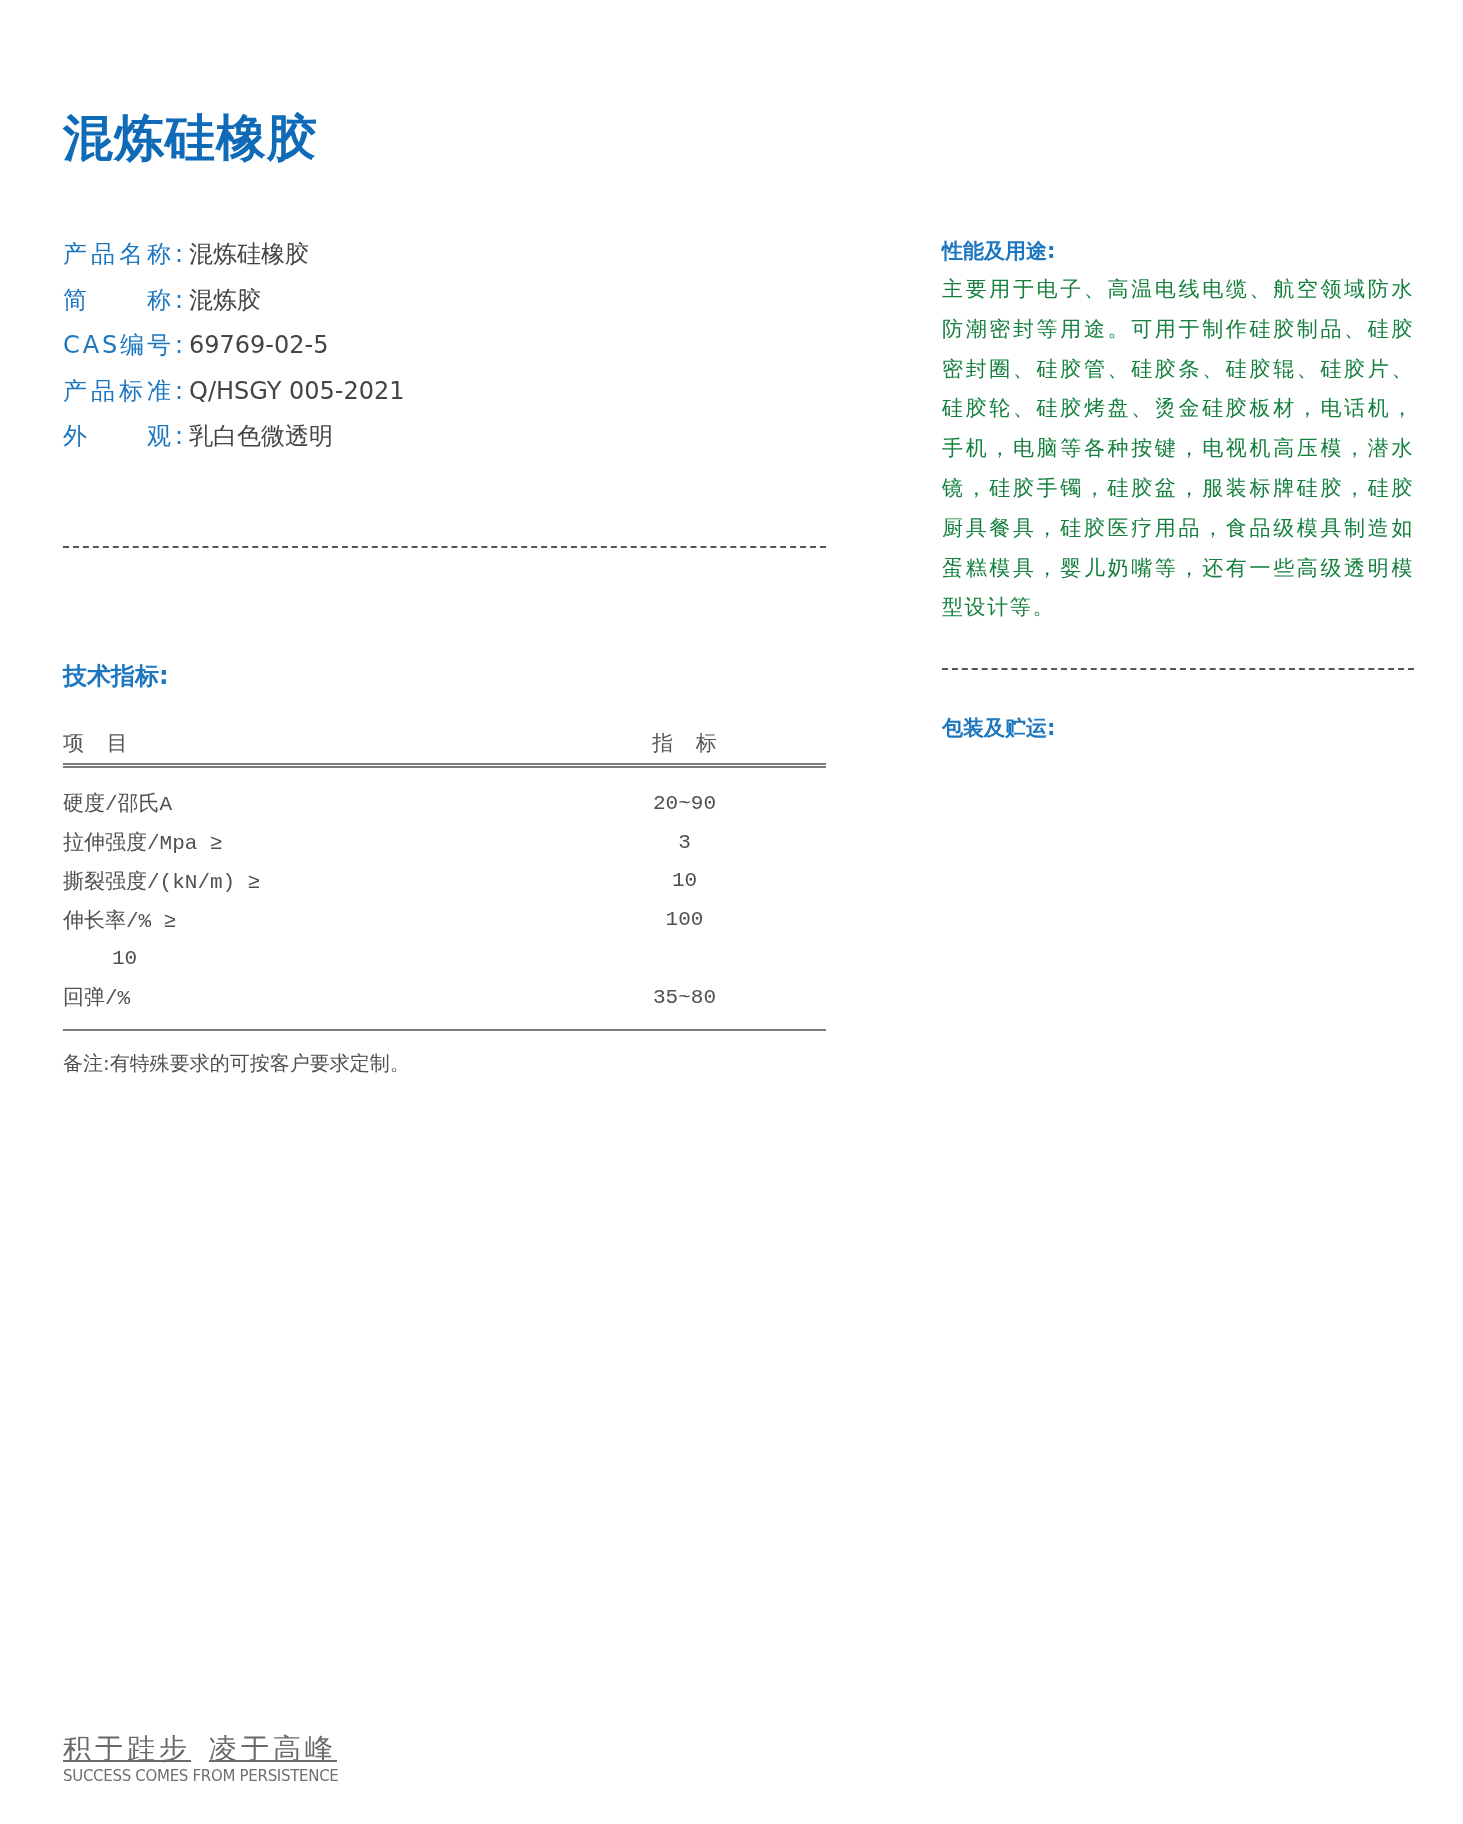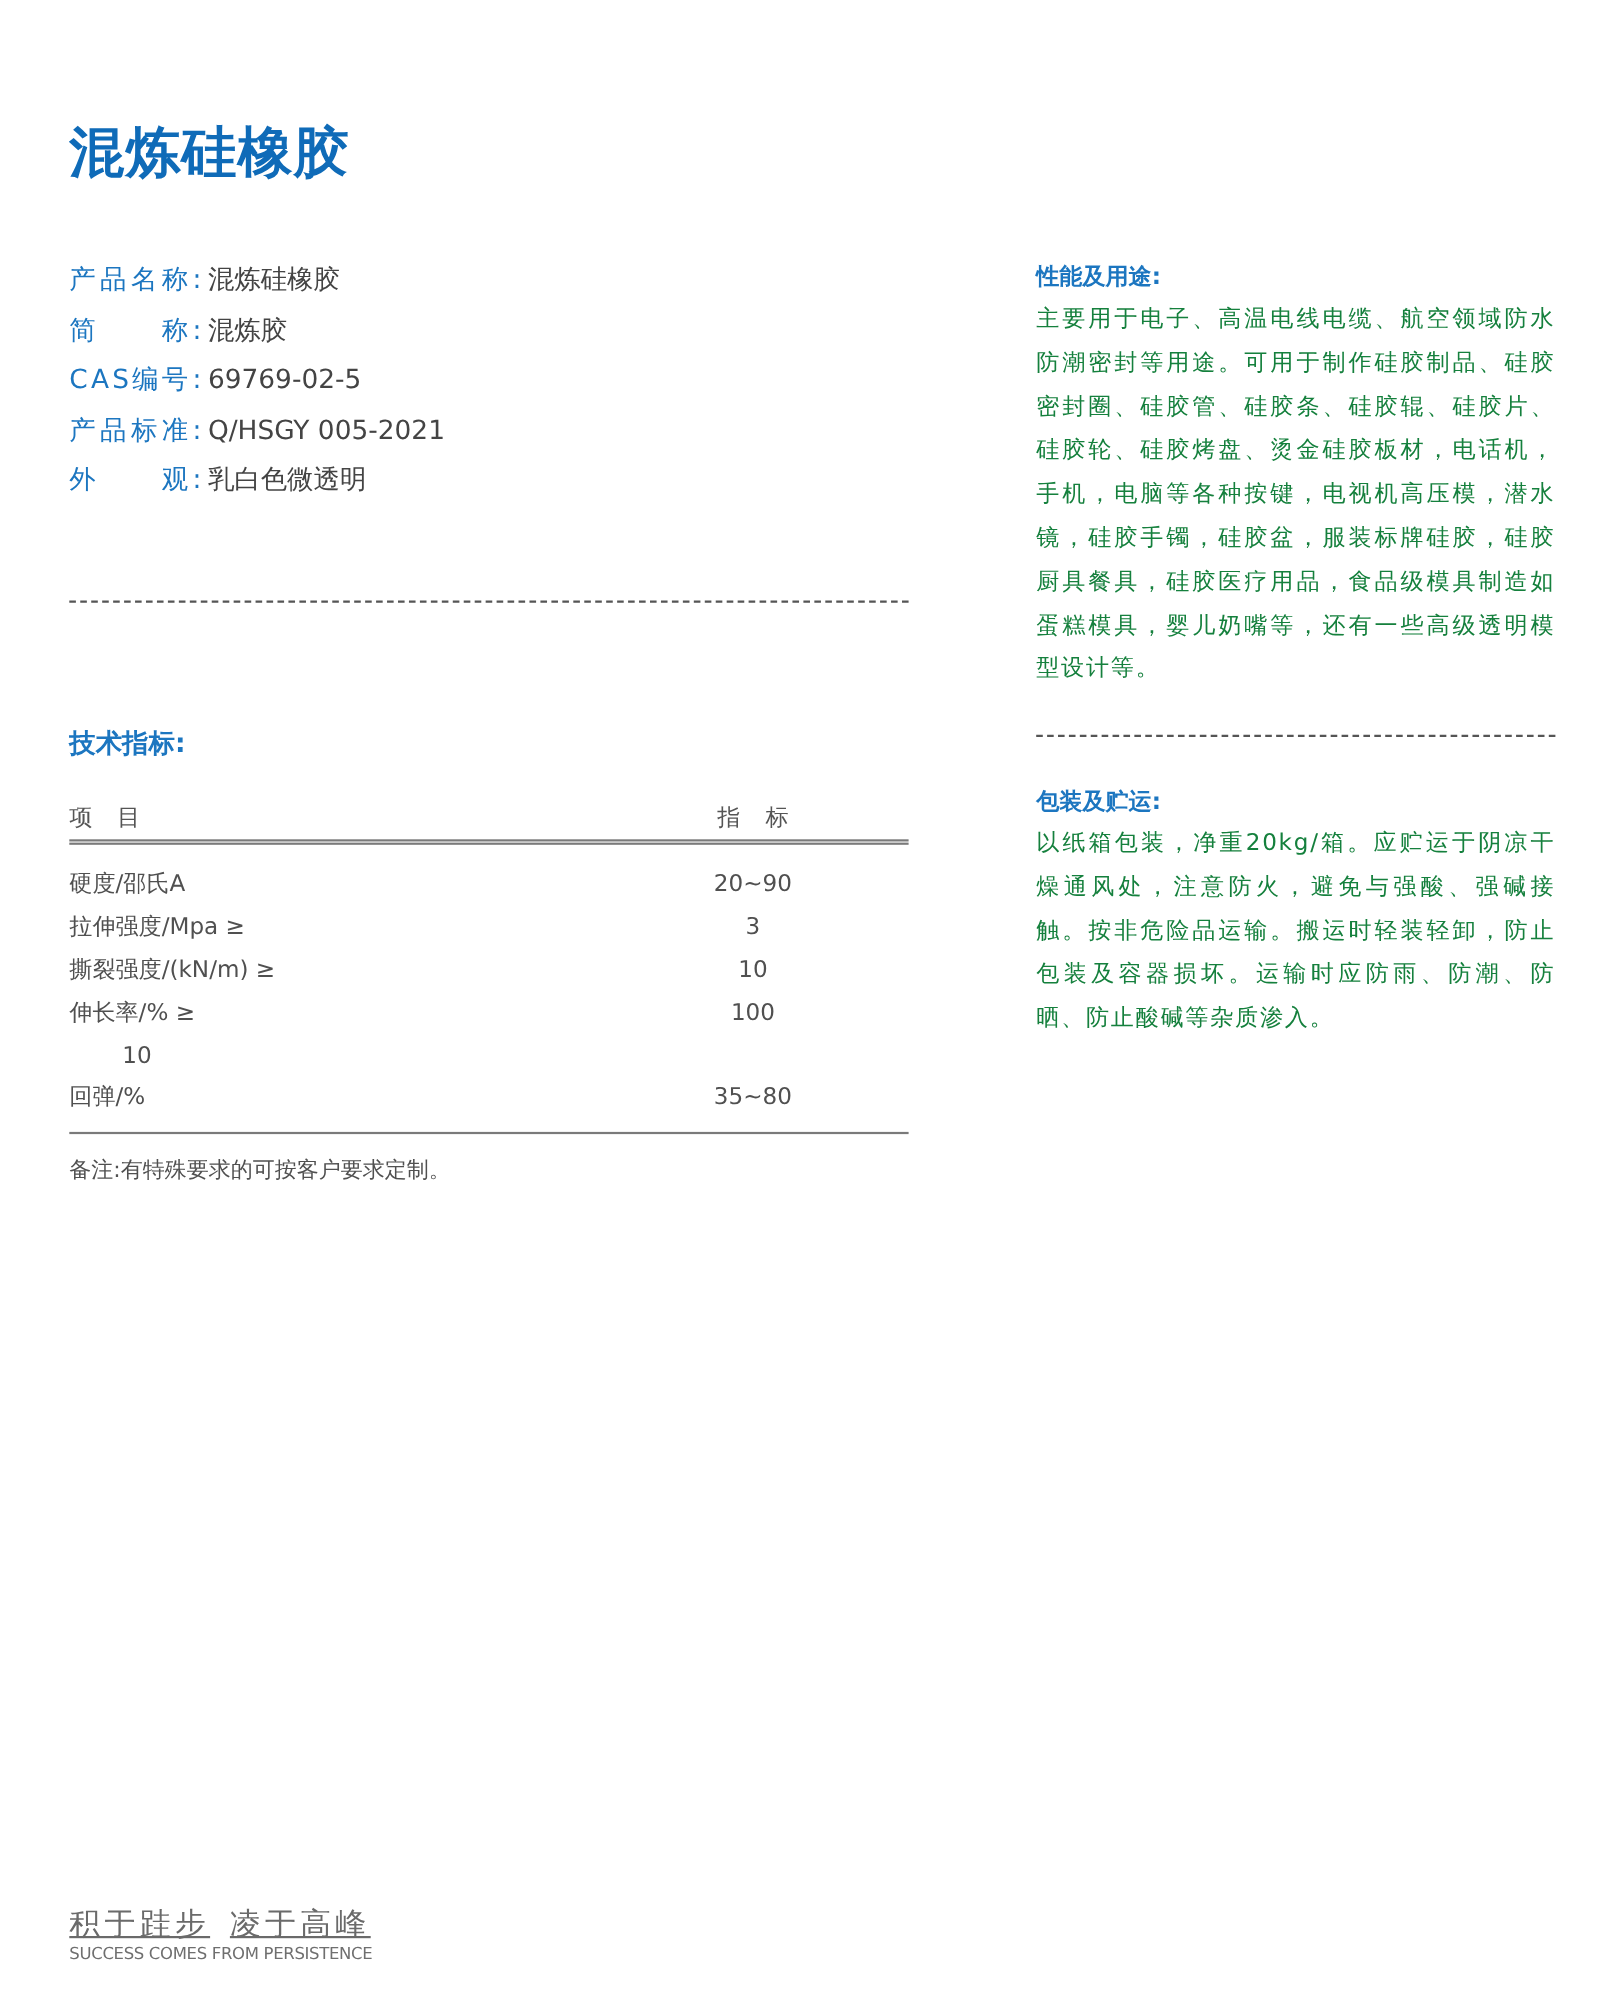--- a/index.html
+++ b/index.html
@@ -84,20 +84,21 @@
       font-size: 21px;
       color: #555555;
       border-bottom: 5px double #7a7a7a;
     }
     .col-item { width: 560px; letter-spacing: 8px; }
     .col-value { width: 123px; text-align: center; letter-spacing: 8px; padding-left: 8px; }
     .table-body {
       padding-top: 16px;
       padding-bottom: 12px;
       border-bottom: 2px solid #7a7a7a;
+      font-family: Liberation Mono, monospace;
     }
     .table-row {
       display: flex;
       height: 38.8px;
       align-items: center;
       font-size: 21px;
       color: #505050;
     }
     .table-row .col-item { letter-spacing: 0; }
     .table-row .col-value { letter-spacing: 0; padding-left: 0; }
@@ -260,21 +261,20 @@
 
 <div class="right-col">
   <h2 class="right-heading">性能及用途:</h2>
   <p class="right-para">主要用于电子、高温电线电缆、航空领域防水防潮密封等用途。可用于制作硅胶制品、硅胶密封圈、硅胶管、硅胶条、硅胶辊、硅胶片、硅胶轮、硅胶烤盘、烫金硅胶板材，电话机，手机，电脑等各种按键，电视机高压模，潜水镜，硅胶手镯，硅胶盆，服装标牌硅胶，硅胶厨具餐具，硅胶医疗用品，食品级模具制造如蛋糕模具，婴儿奶嘴等，还有一些高级透明模型设计等。</p>
 </div>
 
 <div class="dashed-right"></div>
 
 <div class="pack-block">
   <h2 class="right-heading">包装及贮运:</h2>
-  <p class="right-para">以纸箱包装，净重20kg/箱。应贮运于阴凉干燥通风处，注意防火，避免与强酸、强碱接触。按非危险品运输。搬运时轻装轻卸，防止包装及容器损坏。运输时应防雨、防潮、防晒、防止酸碱等杂质渗入。</p>
 </div>
 
 <div class="slogan">
   <div class="slogan-cn">
     <span>积于跬步</span><span class="gap"></span><span>凌于高峰</span>
   </div>
   <div class="slogan-en">SUCCESS COMES FROM PERSISTENCE</div>
 </div>
 
 </body></html>

